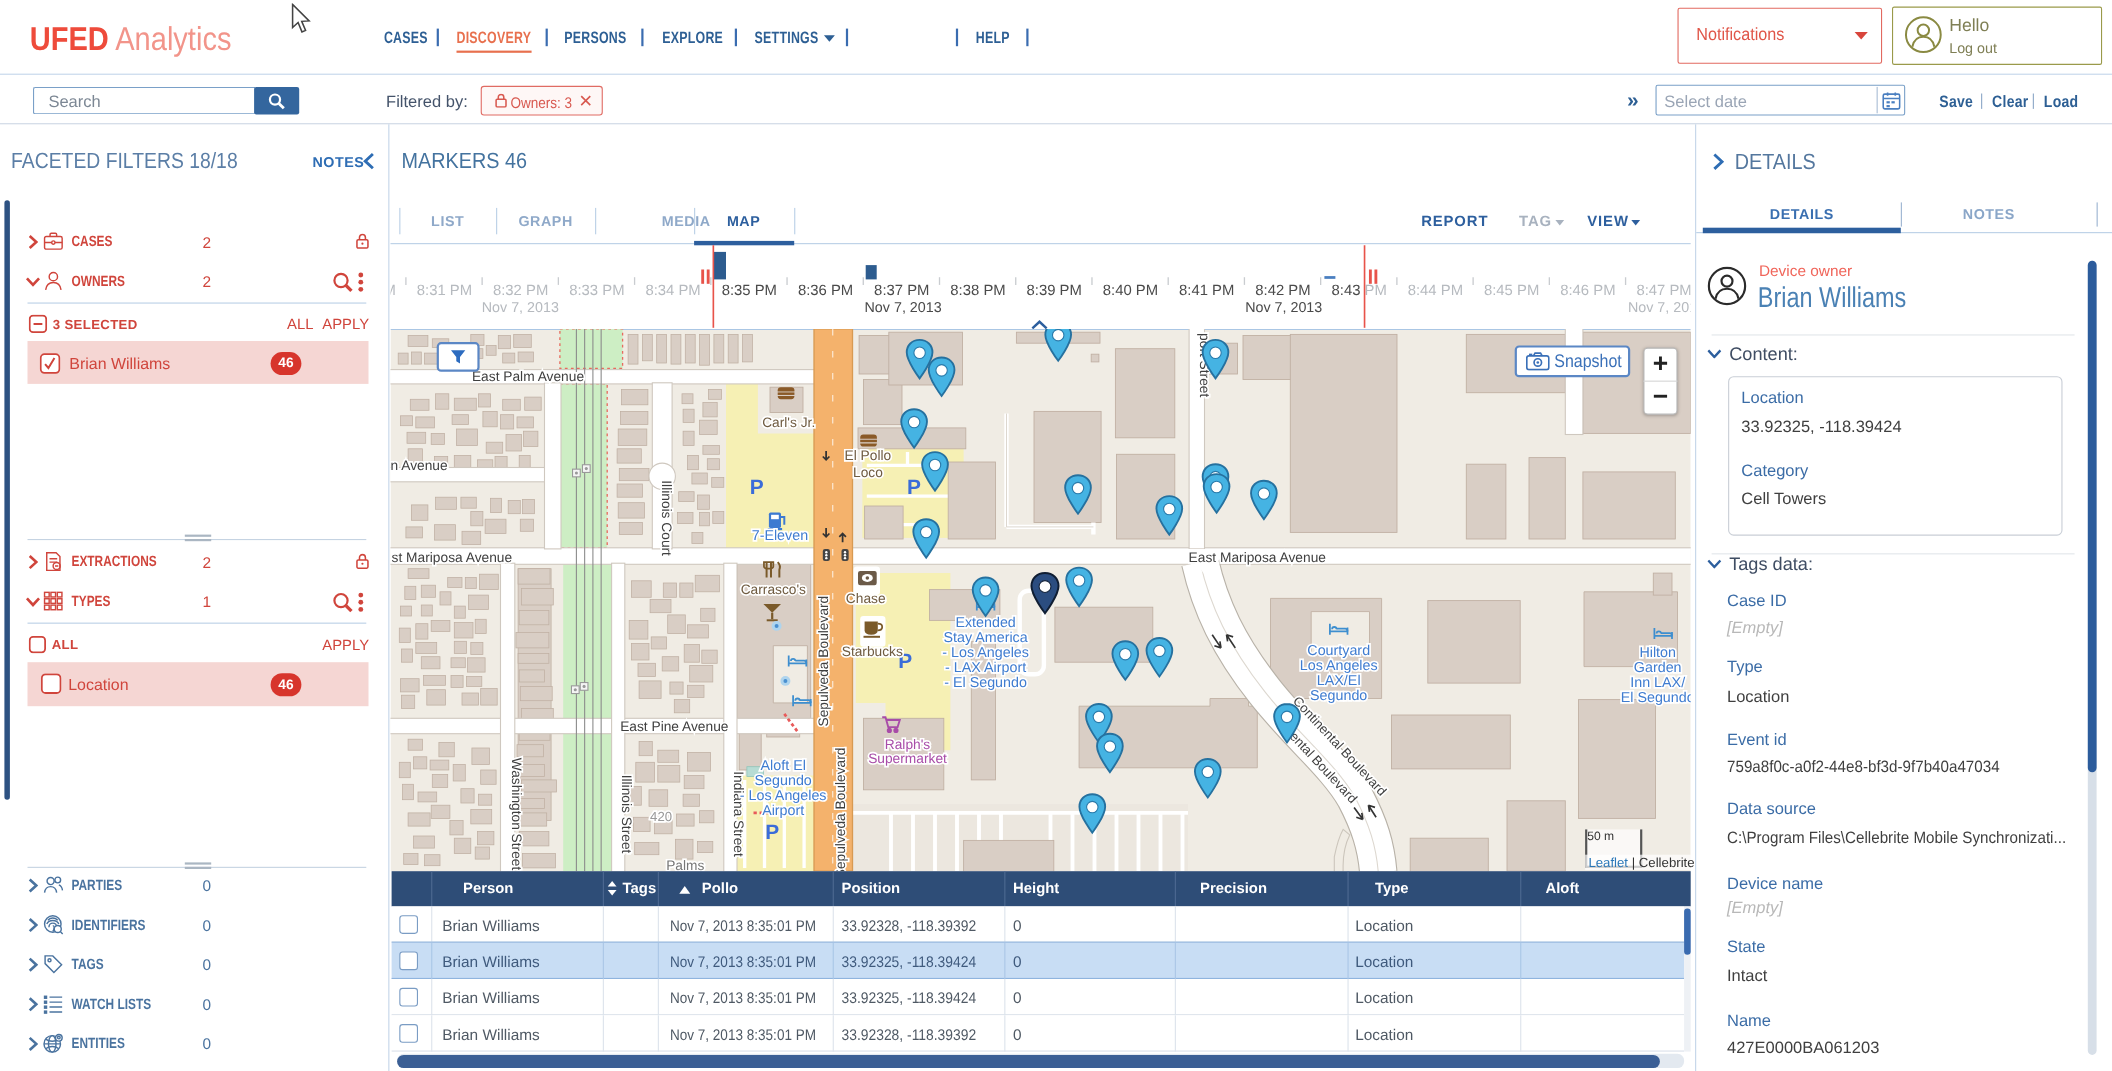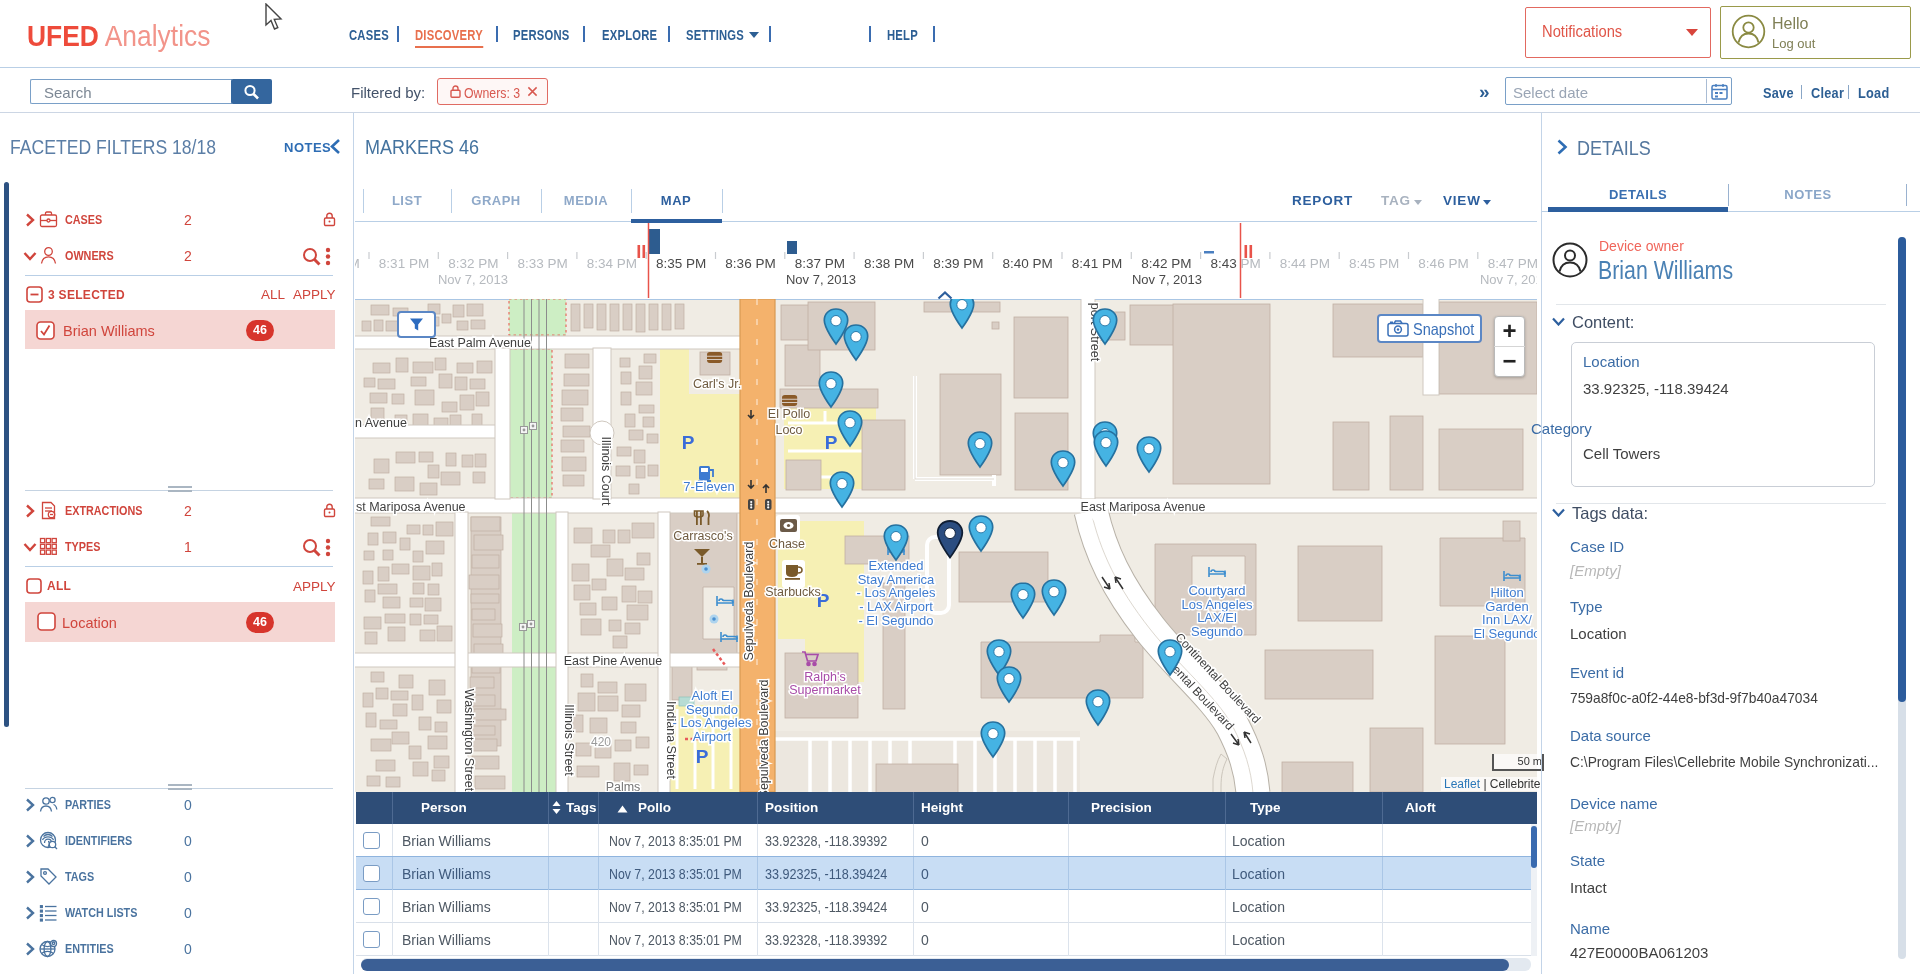--- a/index.html
+++ b/index.html
@@ -263,21 +263,21 @@
 <div class="a" style="left:168px;top:788px;width:24px;height:2px;background:#aab6c2"></div>
 
 <div class="a" style="left:365px;top:136px;font-size:20px;color:#44739f;letter-spacing:0;transform:scaleX(.9);transform-origin:0 0">MARKERS 46</div>
 <div class="a" style="left:363px;top:189px;width:1px;height:24px;background:#b9cfe6"></div>
 <div class="a" style="left:451px;top:189px;width:1px;height:24px;background:#b9cfe6"></div>
 <div class="a" style="left:541px;top:189px;width:1px;height:24px;background:#b9cfe6"></div>
 <div class="a" style="left:631px;top:189px;width:1px;height:24px;background:#b9cfe6"></div>
 <div class="a" style="left:722px;top:189px;width:1px;height:24px;background:#b9cfe6"></div>
 <div class="a" style="left:347px;top:193px;width:120px;text-align:center;font-size:13px;font-weight:700;color:#8fa9c9;letter-spacing:.5px">LIST</div>
 <div class="a" style="left:436px;top:193px;width:120px;text-align:center;font-size:13px;font-weight:700;color:#8fa9c9;letter-spacing:.5px">GRAPH</div>
-<div class="a" style="left:526px;top:193px;width:120px;text-align:center;font-size:13px;font-weight:700;color:#8fa9c9;letter-spacing:.5px">MEDIA</div>
+<div class="a" style="left:526px;top:193px;width:120px;text-align:right;font-size:13px;font-weight:700;color:#8fa9c9;letter-spacing:.5px">MEDIA</div>
 <div class="a" style="left:616px;top:193px;width:120px;text-align:center;font-size:13px;font-weight:700;color:#2d5f9e;letter-spacing:.5px">MAP</div>
 
 <div class="a" style="left:1292px;top:193px;font-size:13.5px;font-weight:700;color:#2d5f9e;letter-spacing:.8px">REPORT</div>
 <div class="a" style="left:1381px;top:193px;font-size:13.5px;font-weight:700;color:#a8b2bf;letter-spacing:.8px">TAG</div>
 <div class="a" style="left:1414px;top:200px;width:0;height:0;border-left:4.5px solid transparent;border-right:4.5px solid transparent;border-top:5px solid #a8b2bf"></div>
 <div class="a" style="left:1443px;top:193px;font-size:13.5px;font-weight:700;color:#2d5f9e;letter-spacing:.8px">VIEW</div>
 <div class="a" style="left:1483px;top:200px;width:0;height:0;border-left:4.5px solid transparent;border-right:4.5px solid transparent;border-top:5px solid #2d5f9e"></div>
 <div class="a" style="left:355px;top:221px;width:1182px;height:1px;background:#b9cfe6"></div>
 <div class="a" style="left:631px;top:219px;width:91px;height:4px;background:#2d5f9e"></div>
 <svg class="a" style="left:355px;top:222px" width="1182" height="77" viewBox="0 0 1182 77">
@@ -879,21 +879,21 @@
     <path d="M7 3.5 L8.5 1 H13.5 L15 3.5" fill="none" stroke="#3a70b8" stroke-width="1.5"></path>
     <circle cx="11" cy="9.5" r="3.4" fill="none" stroke="#3a70b8" stroke-width="1.5"></circle>
     <circle cx="11" cy="9.5" r="1.2" fill="#3a70b8"></circle>
     <rect x="3" y="1.5" width="3" height="2" fill="#3a70b8"></rect>
   </svg>
 <div class="a" style="left:1413px;top:320px;font-size:16.5px;color:#3a70b8;transform:scaleX(.88);transform-origin:0 0">Snapshot</div>
 <div class="a" style="left:1494px;top:316px;width:31px;height:61px;background:#fff;border:1px solid #b9b9b9;border-radius:4px;box-shadow:0 1px 3px rgba(0,0,0,.25)"></div>
 <div class="a" style="left:1494px;top:346px;width:31px;height:1px;background:#d5d5d5"></div>
 <div class="a" style="left:1494px;top:318px;width:31px;text-align:center;font-size:24px;font-weight:700;color:#222;line-height:26px">+</div>
 <div class="a" style="left:1494px;top:349px;width:31px;text-align:center;font-size:24px;font-weight:700;color:#222;line-height:24px">−</div>
-<div class="a" style="left:1492px;top:754px;width:52px;height:17px;background:rgba(255,255,255,.65);border:2px solid #555;border-top:none;font-size:11px;color:#333;text-align:right;line-height:14px">50 m</div>
+<div class="a" style="left:1441px;top:754px;width:52px;height:35px;background:rgba(255,255,255,.65);border:2px solid #555;border-top:none;font-size:11px;color:#333;text-align:left;line-height:14px">50 m</div>
 <div class="a" style="left:1441px;top:777px;font-size:12px;background:rgba(255,255,255,.7);padding:0 3px"><span style="color:#2a77b8">Leaflet</span> <span style="color:#333">| Cellebrite</span></div>
 <div class="a" style="left:356px;top:792px;width:1181px;height:32px;background:#2e4d77"></div>
 <div class="a" style="left:392px;top:792px;width:1px;height:32px;background:#4e6a92"></div>
 <div class="a" style="left:548px;top:792px;width:1px;height:32px;background:#4e6a92"></div>
 <div class="a" style="left:598px;top:792px;width:1px;height:32px;background:#4e6a92"></div>
 <div class="a" style="left:757px;top:792px;width:1px;height:32px;background:#4e6a92"></div>
 <div class="a" style="left:913px;top:792px;width:1px;height:32px;background:#4e6a92"></div>
 <div class="a" style="left:1068px;top:792px;width:1px;height:32px;background:#4e6a92"></div>
 <div class="a" style="left:1225px;top:792px;width:1px;height:32px;background:#4e6a92"></div>
 <div class="a" style="left:1382px;top:792px;width:1px;height:32px;background:#4e6a92"></div>
@@ -998,21 +998,21 @@
 <div class="a" style="left:1599px;top:238px;font-size:14px;color:#f0655a">Device owner</div>
 <div class="a" style="left:1598px;top:255px;font-size:26px;color:#4a81b4;transform:scaleX(.82);transform-origin:0 0">Brian Williams</div>
 <div class="a" style="left:1556px;top:304px;width:330px;height:1px;background:#e2e6ea"></div>
 <svg class="a" style="left:1552px;top:317px" width="13" height="9" viewBox="0 0 13 9">
     <path d="M1 1.5 L6.5 7.5 L12 1.5" fill="none" stroke="#2d5f9e" stroke-width="2.2"></path>
   </svg>
 <div class="a" style="left:1572px;top:313px;font-size:16.5px;color:#3f4d63">Content:</div>
 <div class="a" style="left:1571px;top:342px;width:304px;height:145px;border:1px solid #c9ced6;border-radius:5px"></div>
 <div class="a" style="left:1583px;top:353px;font-size:15px;color:#3b6ca6">Location</div>
 <div class="a" style="left:1583px;top:380px;font-size:15px;color:#3f3f3f">33.92325, -118.39424</div>
-<div class="a" style="left:1531px;top:420px;font-size:15px;color:#3b6ca6">Category</div>
+<div class="a" style="left:1583px;top:420px;font-size:15px;color:#3b6ca6">Category</div>
 <div class="a" style="left:1583px;top:445px;font-size:15px;color:#3f3f3f">Cell Towers</div>
 <div class="a" style="left:1556px;top:503px;width:330px;height:1px;background:#e2e6ea"></div>
 <svg class="a" style="left:1552px;top:508px" width="13" height="9" viewBox="0 0 13 9">
     <path d="M1 1.5 L6.5 7.5 L12 1.5" fill="none" stroke="#2d5f9e" stroke-width="2.2"></path>
   </svg>
 <div class="a" style="left:1572px;top:504px;font-size:16.5px;color:#3f4d63">Tags data:</div>
 <div class="a" style="left:1570px;top:538px;font-size:15px;color:#3b6ca6">Case ID</div>
 <div class="a" style="left:1570px;top:562px;font-size:15px;font-style:italic;color:#b8b8b8">[Empty]</div>
 <div class="a" style="left:1570px;top:598px;font-size:15px;color:#3b6ca6">Type</div>
 <div class="a" style="left:1570px;top:625px;font-size:15px;color:#3f3f3f">Location</div>

